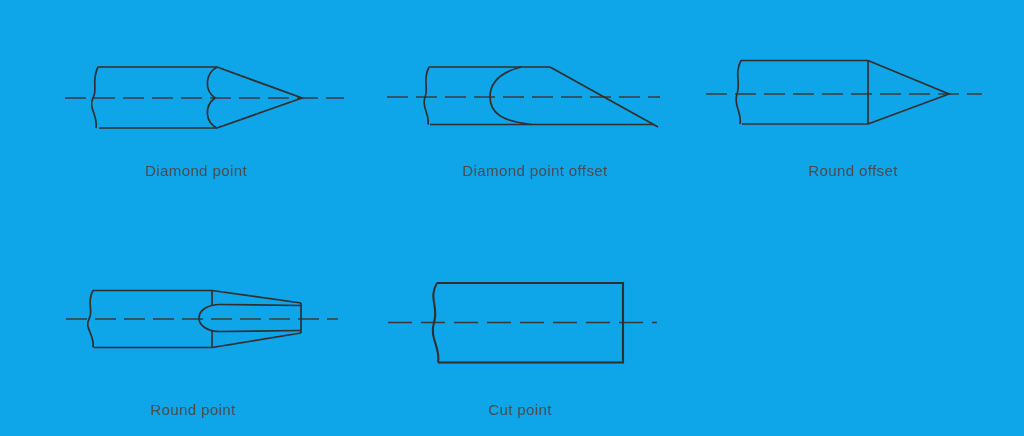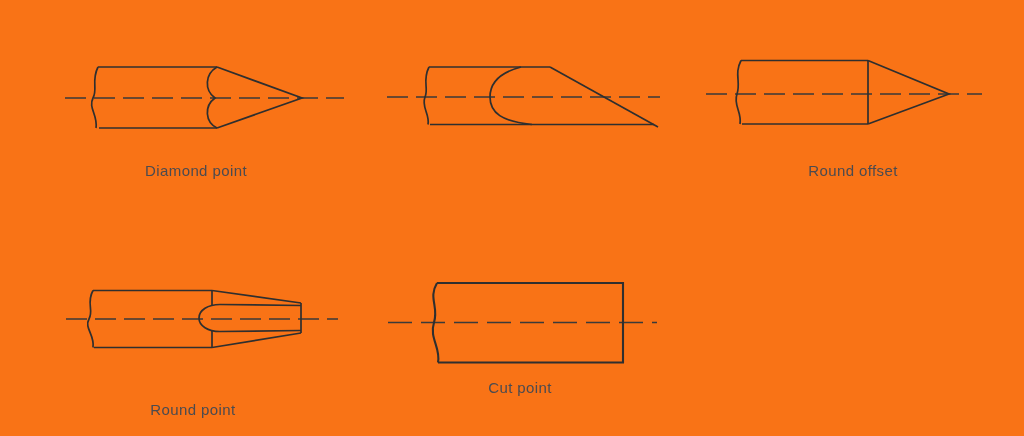--- a/index.html
+++ b/index.html
@@ -5,21 +5,21 @@
   html, body {
     margin: 0;
     padding: 0;
     background: #ffffff;
     font-family: "Liberation Sans", sans-serif;
   }
   .page {
     position: relative;
     width: 1024px;
     height: 436px;
-    background: #f97316;
+    background: #0ea5e9;
     overflow: hidden;
   }
   .diagram-svg {
     position: absolute;
     left: 0;
     top: 0;
     width: 1024px;
     height: 436px;
   }
   .drawing path, .drawing line {
@@ -101,17 +101,18 @@
     </g>
 
     <g class="drawing bold">
       <path class="centerline" d="M388,322.5 H657"></path>
       <path d="M437,283 H623 V362.5 H438"></path>
       <path d="M437,283 C428,298 439,307 434,322.5 C429,338 441,348 438,362.5"></path>
     </g>
   </svg>
 
   <div class="fig-label" style="left:196px; top:163px">Diamond point</div>
+  <div class="fig-label" style="left:535px; top:163px">Diamond point offset</div>
   <div class="fig-label" style="left:853px; top:163px">Round offset</div>
   <div class="fig-label" style="left:193px; top:402px">Round point</div>
-  <div class="fig-label" style="left:520px; top:380px">Cut point</div>
+  <div class="fig-label" style="left:520px; top:402px">Cut point</div>
 
 </div>
 
 </body></html>

